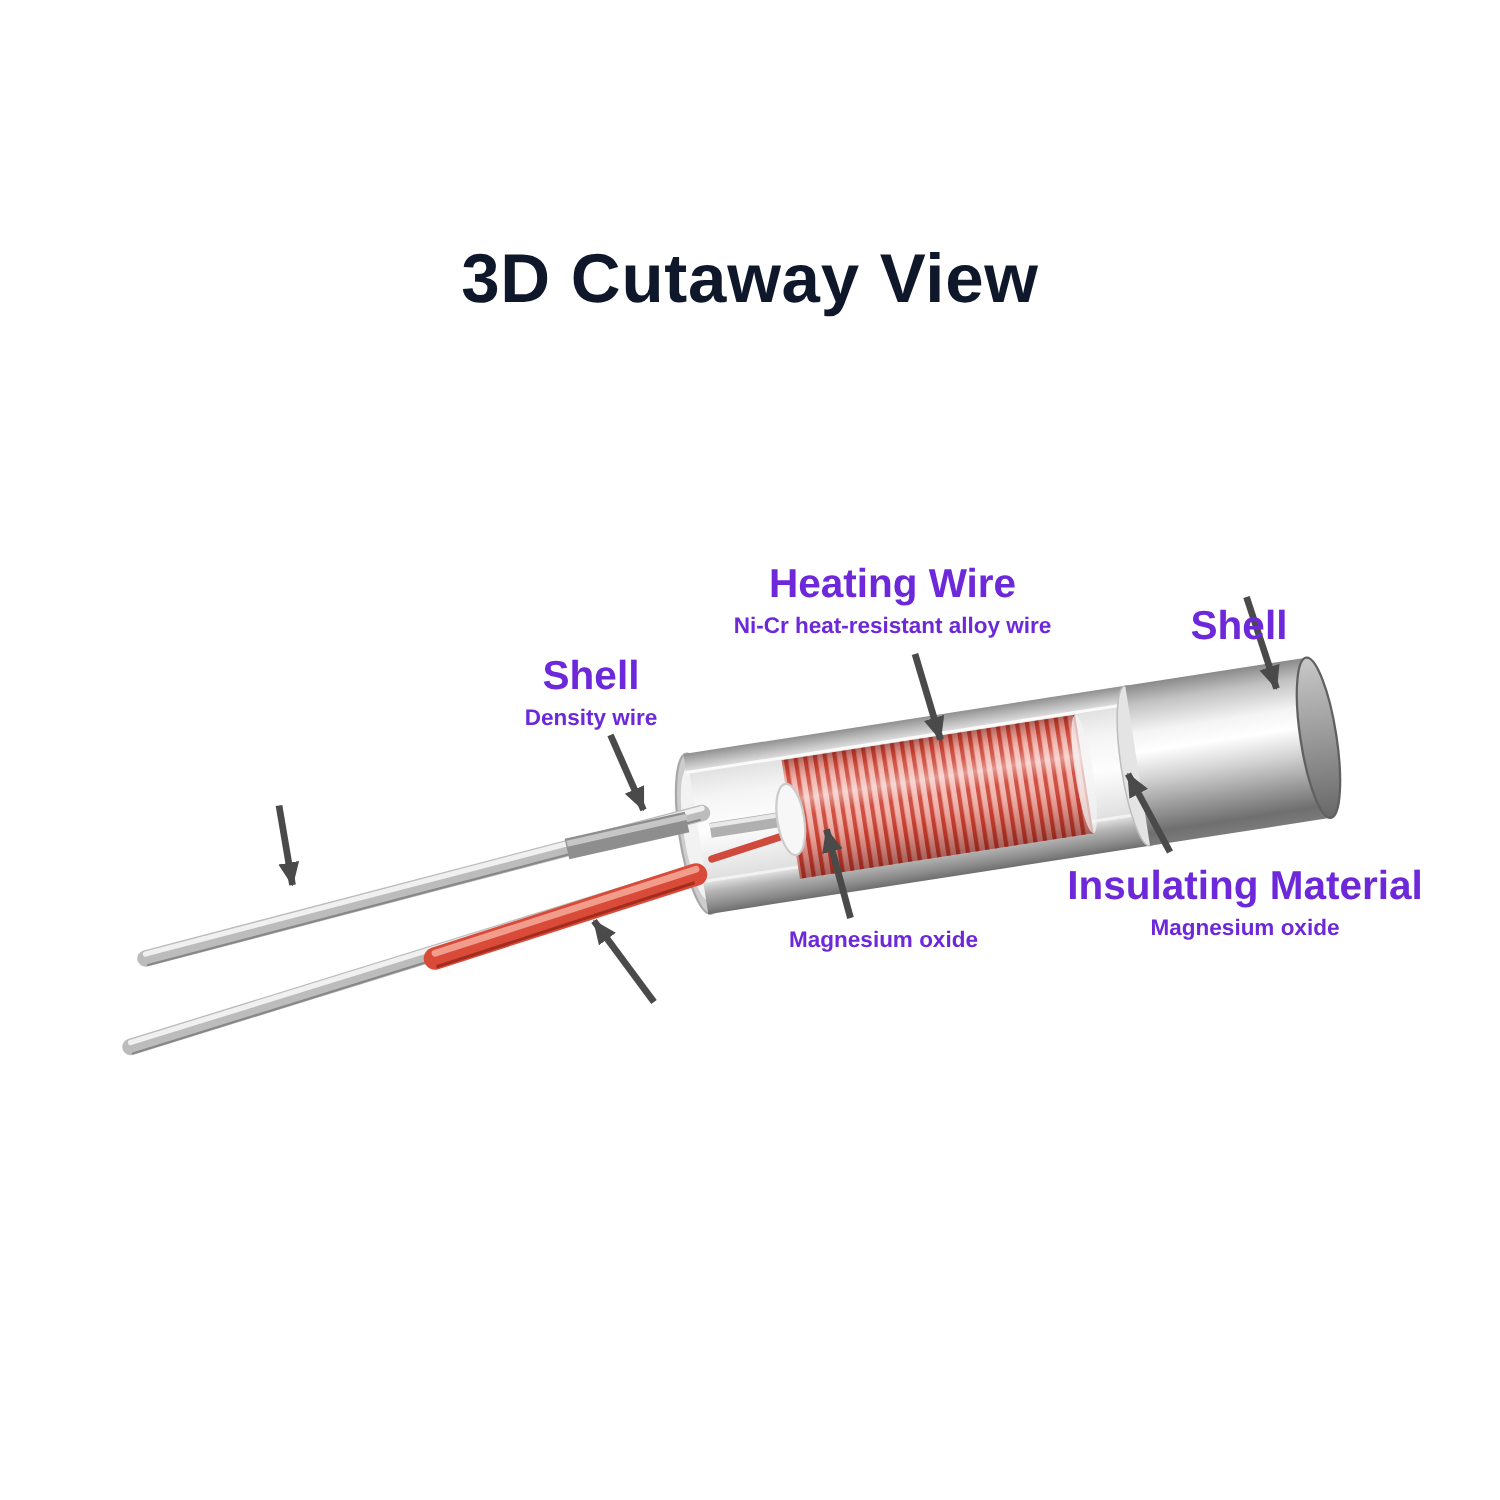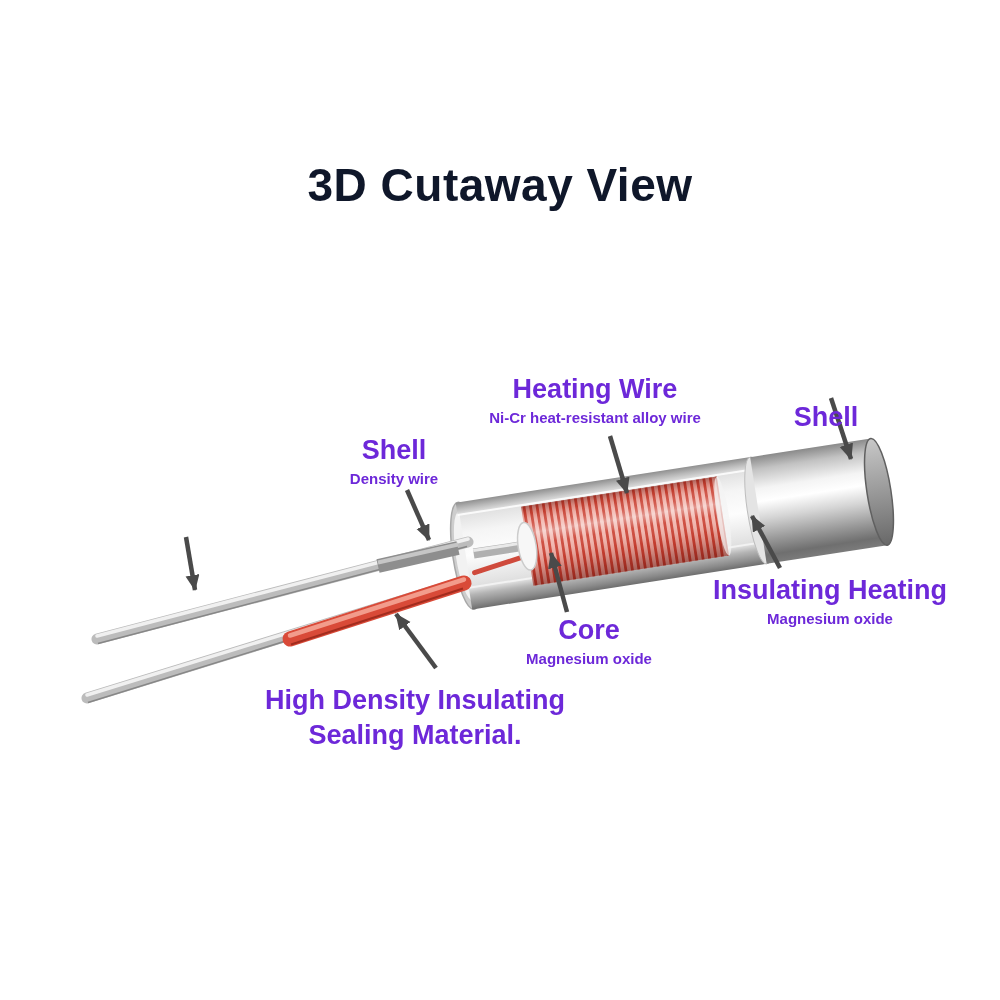--- a/index.html
+++ b/index.html
@@ -176,27 +176,22 @@
     <div class="main">Shell</div>
   </div>
 
   <div class="label" style="left:394px; top:435px;">
     <div class="main">Shell</div>
     <div class="sub">Density wire</div>
   </div>
 
 
   <div class="label" style="left:830px; top:575px;">
-    <div class="main">Insulating Heating</div>
+    <div class="main">Insulating Material</div>
     <div class="sub">Magnesium oxide</div>
   </div>
 
   <div class="label" style="left:589px; top:615px;">
-    <div class="main">Core</div>
     <div class="sub">Magnesium oxide</div>
   </div>
 
-  <div class="label" style="left:415px; top:683px;">
-    <div class="main2">High Density Insulating</div>
-    <div class="main2">Sealing Material.</div>
-  </div>
 
 </div>
 
 </body></html>

